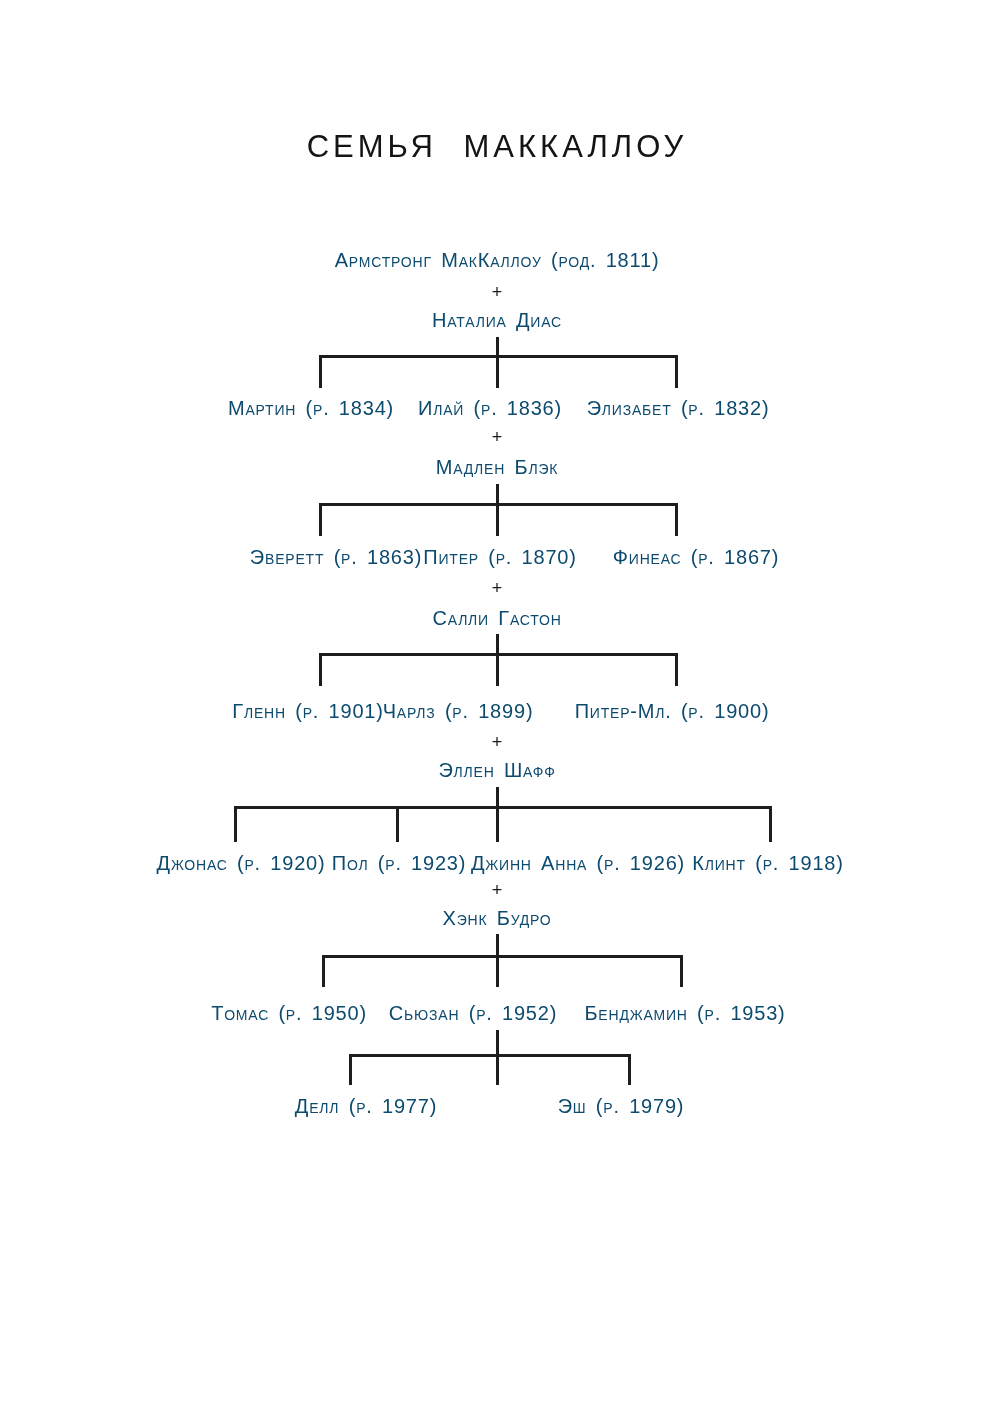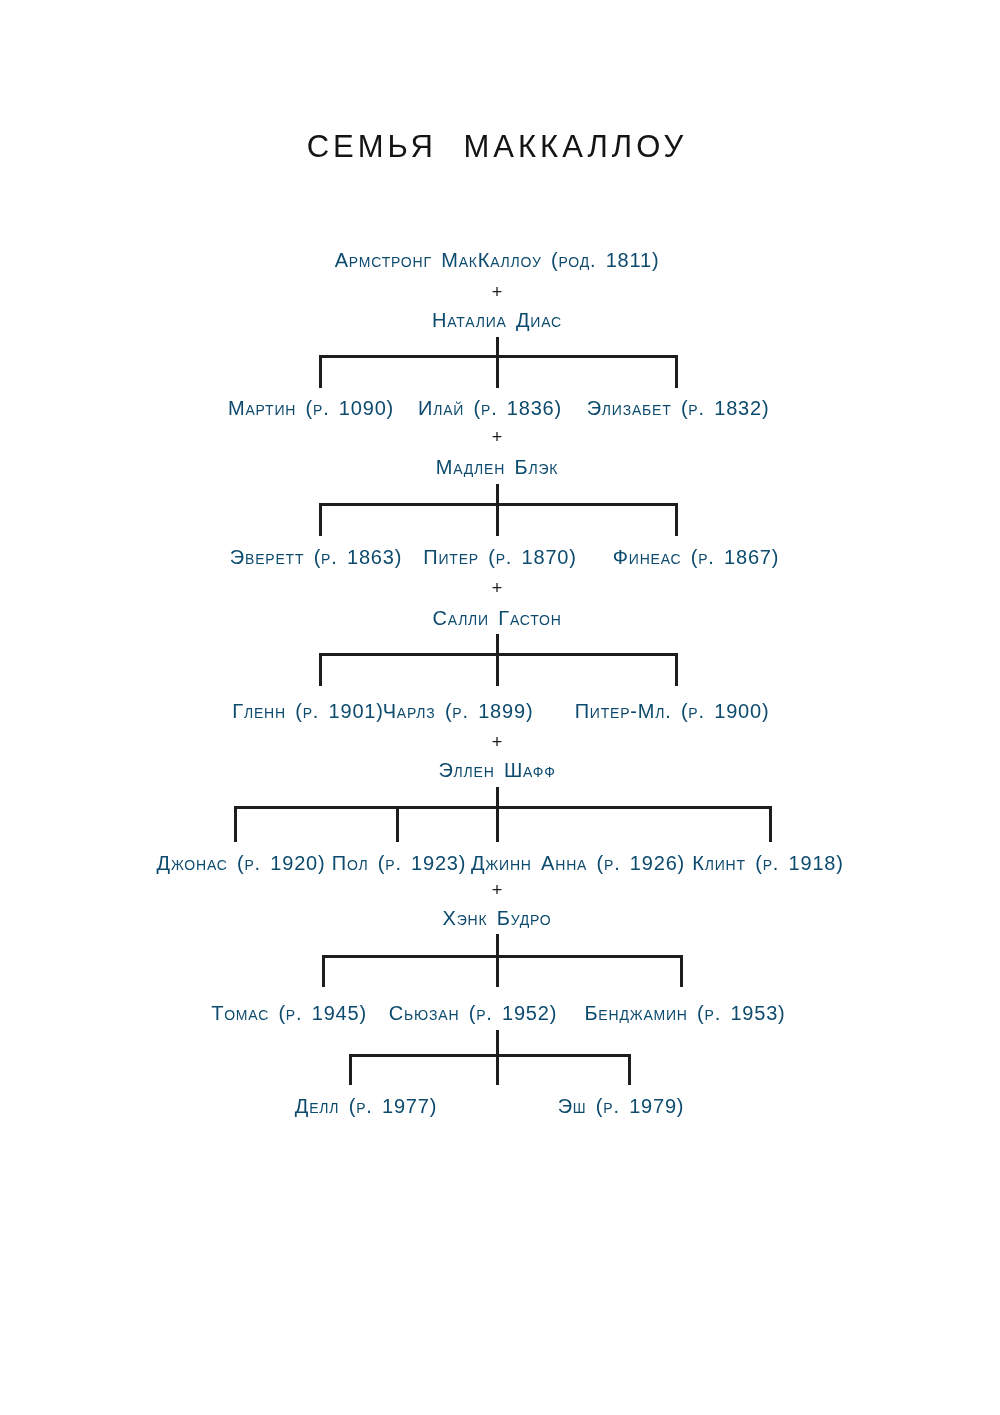--- a/index.html
+++ b/index.html
@@ -64,32 +64,32 @@
 
   <div class="name" style="left:497px; top:260px">Армстронг МакКаллоу (род. 1811)</div>
   <div class="plus" style="left:497px; top:292px">+</div>
   <div class="name" style="left:497px; top:320px">Наталиа Диас</div>
 
   <div class="vl" style="left:495.5px; top:337px; height:51px"></div>
   <div class="hl" style="left:320px;   top:355px; width:356px"></div>
   <div class="vl" style="left:318.5px; top:355px; height:33px"></div>
   <div class="vl" style="left:674.5px; top:355px; height:33px"></div>
 
-  <div class="name" style="left:311px; top:408px">Мартин (р. 1090)</div>
+  <div class="name" style="left:311px; top:408px">Мартин (р. 1834)</div>
   <div class="name" style="left:490px; top:408px">Илай (р. 1836)</div>
   <div class="name" style="left:678px; top:408px">Элизабет (р. 1832)</div>
   <div class="plus" style="left:497px; top:437px">+</div>
   <div class="name" style="left:497px; top:467px">Мадлен Блэк</div>
 
   <div class="vl" style="left:495.5px; top:484px; height:52px"></div>
   <div class="hl" style="left:320px;   top:503px; width:356px"></div>
   <div class="vl" style="left:318.5px; top:503px; height:33px"></div>
   <div class="vl" style="left:674.5px; top:503px; height:33px"></div>
 
-  <div class="name" style="left:316px; top:557px">Эверетт (р. 1863)</div>
+  <div class="name" style="left:336px; top:557px">Эверетт (р. 1863)</div>
   <div class="name" style="left:500px; top:557px">Питер (р. 1870)</div>
   <div class="name" style="left:696px; top:557px">Финеас (р. 1867)</div>
   <div class="plus" style="left:497px; top:588px">+</div>
   <div class="name" style="left:497px; top:618px">Салли Гастон</div>
 
   <div class="vl" style="left:495.5px; top:634px; height:52px"></div>
   <div class="hl" style="left:320px;   top:653px; width:356px"></div>
   <div class="vl" style="left:318.5px; top:653px; height:33px"></div>
   <div class="vl" style="left:674.5px; top:653px; height:33px"></div>
 
@@ -110,21 +110,21 @@
   <div class="name" style="left:578px; top:863px">Джинн Анна (р. 1926)</div>
   <div class="name" style="left:768px; top:863px">Клинт (р. 1918)</div>
   <div class="plus" style="left:497px; top:890px">+</div>
   <div class="name" style="left:497px; top:918px">Хэнк Будро</div>
 
   <div class="vl" style="left:495.5px; top:934px; height:53px"></div>
   <div class="hl" style="left:323px;   top:955px; width:358px"></div>
   <div class="vl" style="left:321.5px; top:955px; height:32px"></div>
   <div class="vl" style="left:679.5px; top:955px; height:32px"></div>
 
-  <div class="name" style="left:289px; top:1013px">Томас (р. 1945)</div>
+  <div class="name" style="left:289px; top:1013px">Томас (р. 1950)</div>
   <div class="name" style="left:473px; top:1013px">Сьюзан (р. 1952)</div>
   <div class="name" style="left:685px; top:1013px">Бенджамин (р. 1953)</div>
 
   <div class="vl" style="left:495.5px; top:1030px; height:55px"></div>
   <div class="hl" style="left:350px;   top:1054px; width:279px"></div>
   <div class="vl" style="left:348.5px; top:1054px; height:31px"></div>
   <div class="vl" style="left:627.5px; top:1054px; height:31px"></div>
 
   <div class="name" style="left:366px; top:1106px">Делл (р. 1977)</div>
   <div class="name" style="left:621px; top:1106px">Эш (р. 1979)</div>

